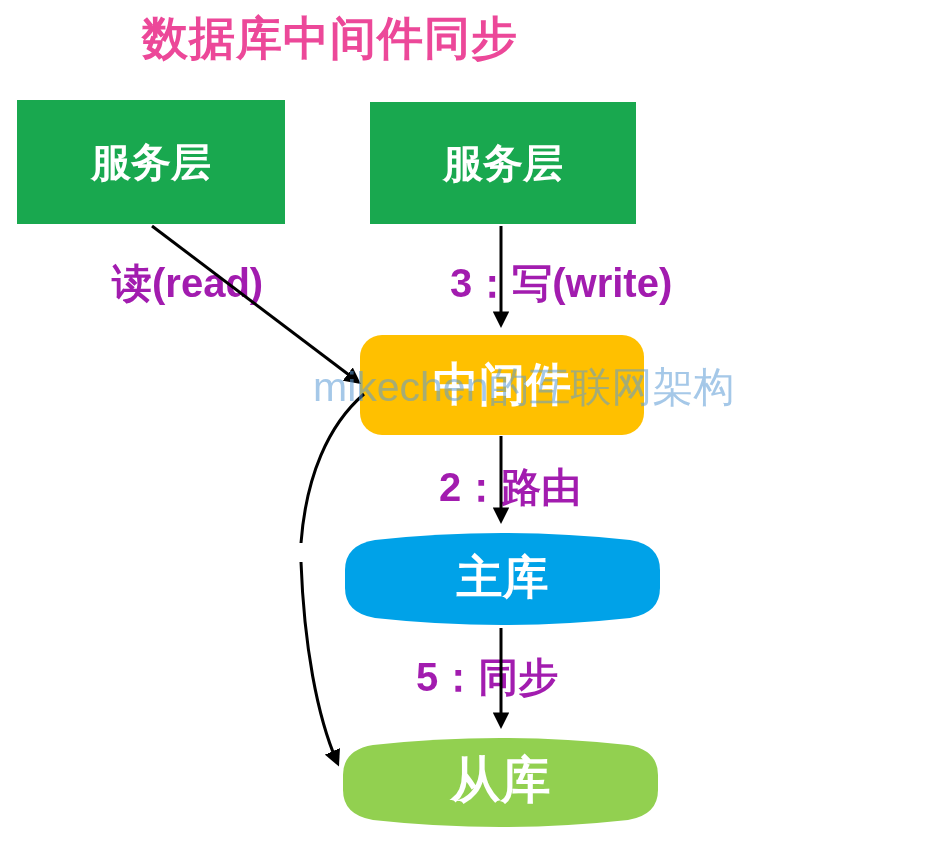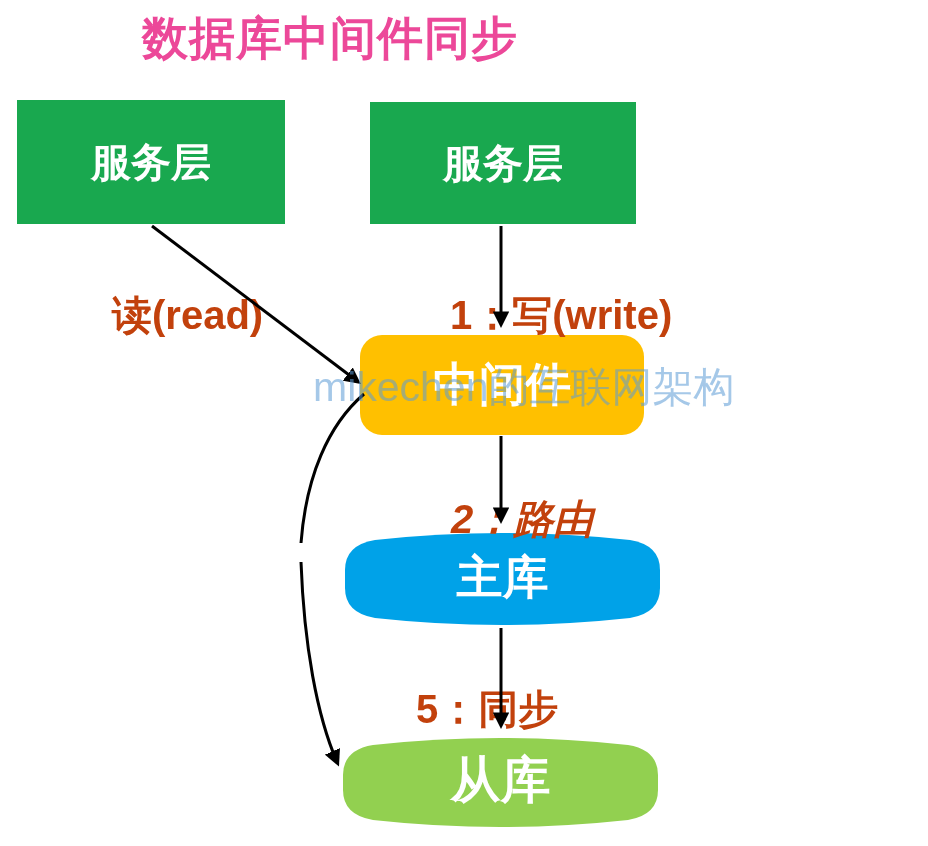--- a/index.html
+++ b/index.html
@@ -33,26 +33,26 @@
   #svc-left{left:17px;top:100px;width:268px;height:124px;}
   #svc-right{left:370px;top:102px;width:266px;height:122px;}
   #middleware{
     left:360px;top:335px;width:284px;height:100px;
     background:var(--orange);border-radius:22px;font-size:46px;font-family:Liberation Serif, serif;
   }
   .pill-label{background:transparent;z-index:2;}
   #master-label{left:345px;top:530px;width:315px;height:96px;font-size:46px;}
   #slave-label{left:343px;top:734px;width:315px;height:92px;font-size:50px;}
   .edge-label{
-    position:absolute;font-weight:bold;font-size:40px;color:#c2410c;
-    white-space:nowrap;z-index:3;margin-top:32px;
+    position:absolute;font-weight:bold;font-size:40px;color:#a21caf;
+    white-space:nowrap;z-index:3;
   }
   #lbl-read{left:112px;top:256px;}
   #lbl-write{left:450px;top:256px;}
-  #lbl-route{left:451px;top:460px;font-style:italic;}
+  #lbl-route{left:439px;top:460px;}
   #lbl-sync{left:416px;top:650px;}
   .watermark{
     position:absolute;left:313px;top:360px;
     font-size:41px;font-weight:normal;
     color:rgba(91,155,213,0.55);
     white-space:nowrap;z-index:6;
   }
   svg .edge{stroke:var(--arrow);stroke-width:3;fill:none;}
 </style>
 </head>
@@ -83,21 +83,21 @@
 
   <div id="master-label" class="node pill-label">
     <span>主库</span>
   </div>
 
   <div id="slave-label" class="node pill-label">
     <span>从库</span>
   </div>
 
   <div id="lbl-read" class="edge-label">读(read)</div>
-  <div id="lbl-write" class="edge-label">1：写(write)</div>
+  <div id="lbl-write" class="edge-label">3：写(write)</div>
   <div id="lbl-route" class="edge-label">2：路由</div>
   <div id="lbl-sync" class="edge-label">5：同步</div>
 
   <svg class="layer arrows" viewBox="0 0 928 846">
     <defs>
       <marker id="ah" viewBox="0 0 10 10" refX="7" refY="5" markerWidth="5.5" markerHeight="5.5" orient="auto-start-reverse">
         <path d="M 0 0 L 10 5 L 0 10 z" fill="#000"></path>
       </marker>
     </defs>
 

